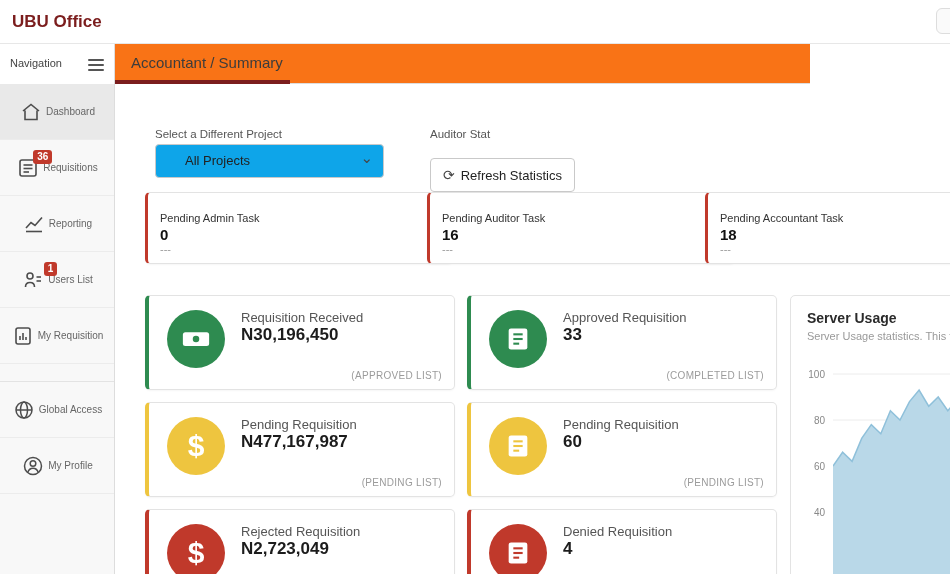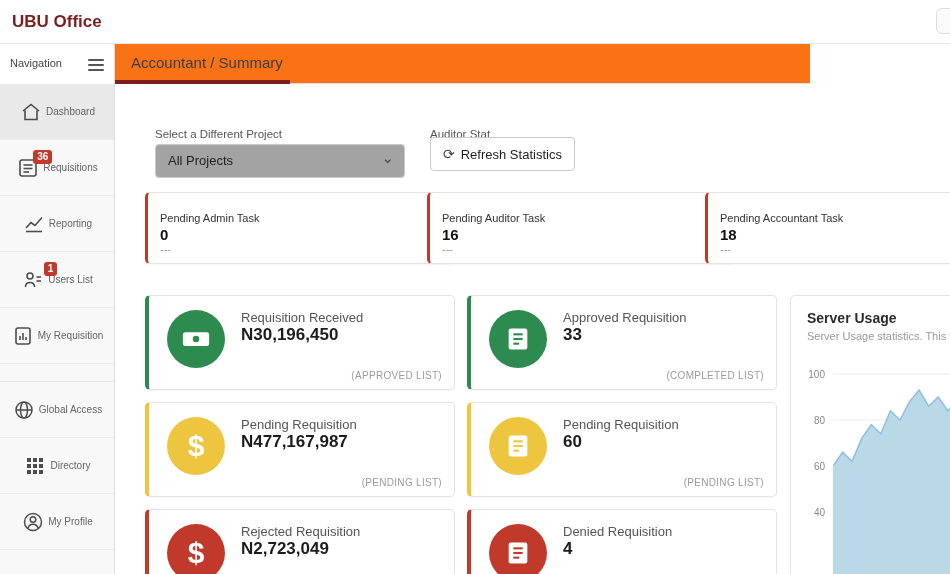--- a/index.html
+++ b/index.html
@@ -30,21 +30,21 @@
   .side-item.active{background:#e9e9e9;}
   .side-item .icn{position:relative;width:24px;height:24px;color:#4d4d4d;}
   .side-item .lbl{font-size:10px;color:#666;}
   .badge{position:absolute;top:-6px;right:-12px;background:var(--red);color:#fff;font-size:10px;font-weight:bold;padding:1px 4px;border-radius:3px;line-height:1.2;}
   .side-gap{height:18px;border-bottom:1px solid #e3e3e3;}
 
   
   .main{position:absolute;left:115px;top:84px;width:835px;height:490px;background:#fff;overflow:hidden;}
 
   .field-label{position:absolute;font-size:11.5px;color:#555;}
-  .select{position:absolute;width:250px;height:34px;border:1px solid #c9c9c9;border-radius:4px;background:#a3a3a3;font-size:13px;color:#222;line-height:32px;padding:0 12px;cursor:pointer;}
+  .select{position:absolute;width:229px;height:34px;border:1px solid #c9c9c9;border-radius:4px;background:#0ea5e9;font-size:13px;color:#222;line-height:32px;padding:0 29px;cursor:pointer;}
   .select .chev{position:absolute;right:10px;top:-3px;font-size:15px;color:#444;}
   .btn{position:absolute;height:34px;border:1px solid #c9c9c9;border-radius:4px;background:#fff;font-size:13px;color:#222;line-height:32px;padding:0 12px;cursor:pointer;}
   .btn .ric{margin-right:6px;color:#444;font-size:14px;}
 
   .task-card{position:absolute;width:308px;height:72px;background:#fff;border:1px solid #e3e3e3;border-left:3px solid var(--red);border-radius:5px;padding:19px 12px;box-shadow:0 1px 2px rgba(0,0,0,.04);}
   .task-title{font-size:11px;color:#333;}
   .task-value{font-size:15px;font-weight:bold;color:#111;margin-top:2px;}
   .task-note{font-size:11px;color:#9a9a9a;}
 
   .stat-card{position:absolute;width:310px;height:95px;background:#fff;border:1px solid #e3e3e3;border-radius:5px;box-shadow:0 1px 2px rgba(0,0,0,.04);}
@@ -155,36 +155,20 @@
       <span class="icn">
         <svg viewBox="0 0 24 24" width="24" height="24" fill="none" stroke="currentColor" stroke-width="1.5">
             <circle cx="12" cy="12" r="8"></circle>
             <ellipse cx="12" cy="12" rx="3.5" ry="8"></ellipse>
             <line x1="4" y1="12" x2="20" y2="12"></line>
           </svg>
       </span>
       <span class="lbl">Global Access</span>
     </div>
 
-    <div class="side-item">
-      <span class="icn">
-        <svg viewBox="0 0 24 24" width="24" height="24" fill="currentColor">
-            <rect x="4" y="4" width="4" height="4"></rect>
-            <rect x="10" y="4" width="4" height="4"></rect>
-            <rect x="16" y="4" width="4" height="4"></rect>
-            <rect x="4" y="10" width="4" height="4"></rect>
-            <rect x="10" y="10" width="4" height="4"></rect>
-            <rect x="16" y="10" width="4" height="4"></rect>
-            <rect x="4" y="16" width="4" height="4"></rect>
-            <rect x="10" y="16" width="4" height="4"></rect>
-            <rect x="16" y="16" width="4" height="4"></rect>
-          </svg>
-      </span>
-      <span class="lbl">Directory</span>
-    </div>
 
     <div class="side-item">
       <span class="icn">
         <svg viewBox="0 0 24 24" width="24" height="24" fill="none" stroke="currentColor" stroke-width="1.5">
             <circle cx="12" cy="12" r="8.5"></circle>
             <circle cx="12" cy="9.5" r="2.8"></circle>
             <path d="M6.8 18.2c1-2.8 2.9-4 5.2-4s4.2 1.2 5.2 4"></path>
           </svg>
       </span>
       <span class="lbl">My Profile</span>
@@ -194,21 +178,21 @@
 
   <div class="main">
 
     <div class="field-label" style="left:40px;top:44px">Select a Different Project</div>
     <div class="select" style="left:40px;top:60px">
       <span>All Projects</span>
       <span class="chev">⌄</span>
     </div>
 
     <div class="field-label" style="left:315px;top:44px">Auditor Stat</div>
-    <button class="btn" style="left:315px;top:53px">
+    <button class="btn" style="left:315px;top:74px">
       <span class="ric">⟳</span><span>Refresh Statistics</span>
     </button>
 
     <div class="task-card" style="left:30px;top:108px">
       <div class="task-title">Pending Admin Task</div>
       <div class="task-value">0</div>
       <div class="task-note">---</div>
     </div>
     <div class="task-card" style="left:312px;top:108px">
       <div class="task-title">Pending Auditor Task</div>

